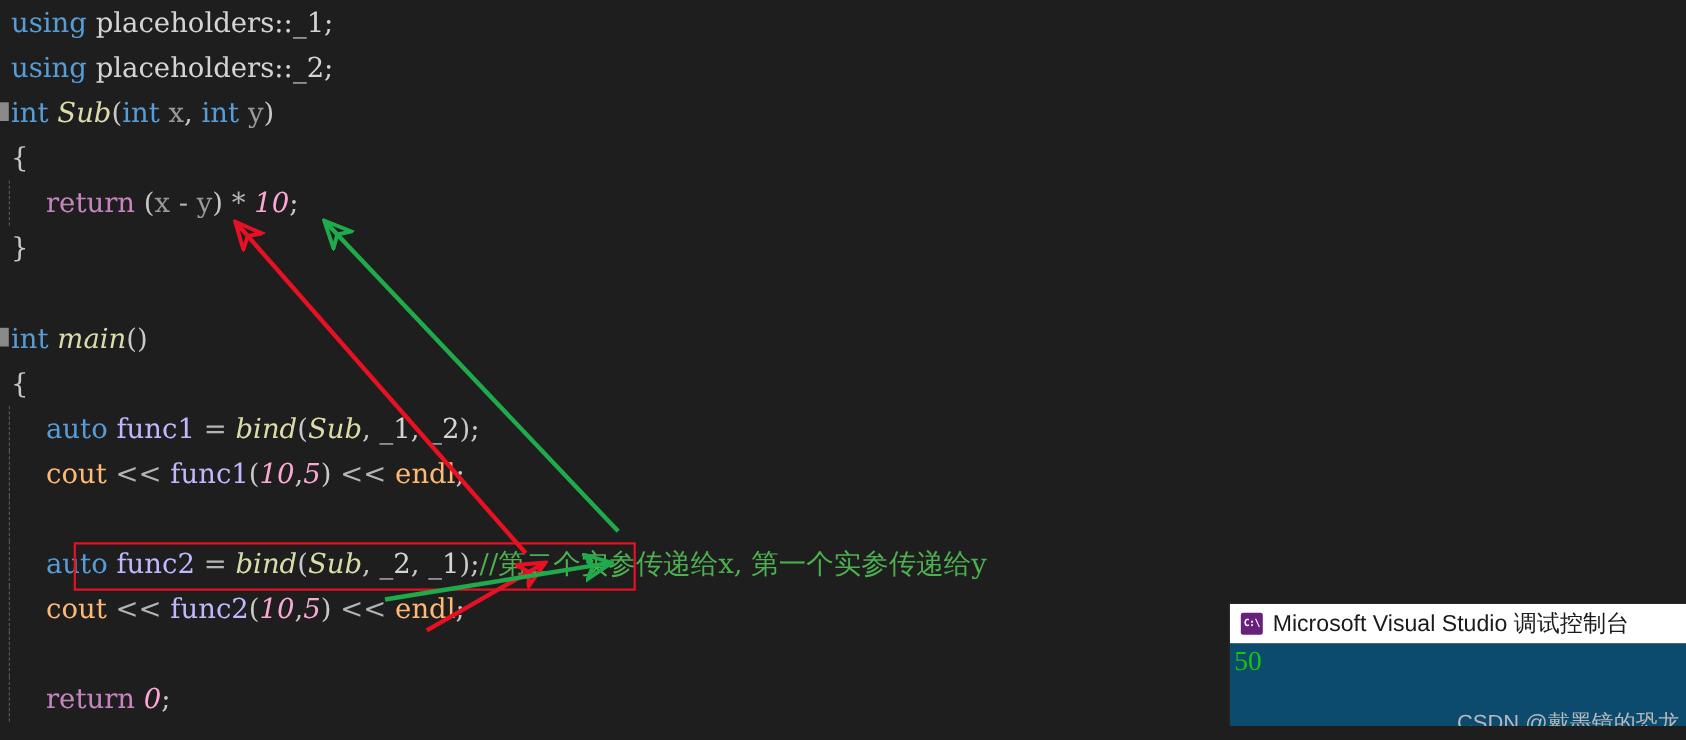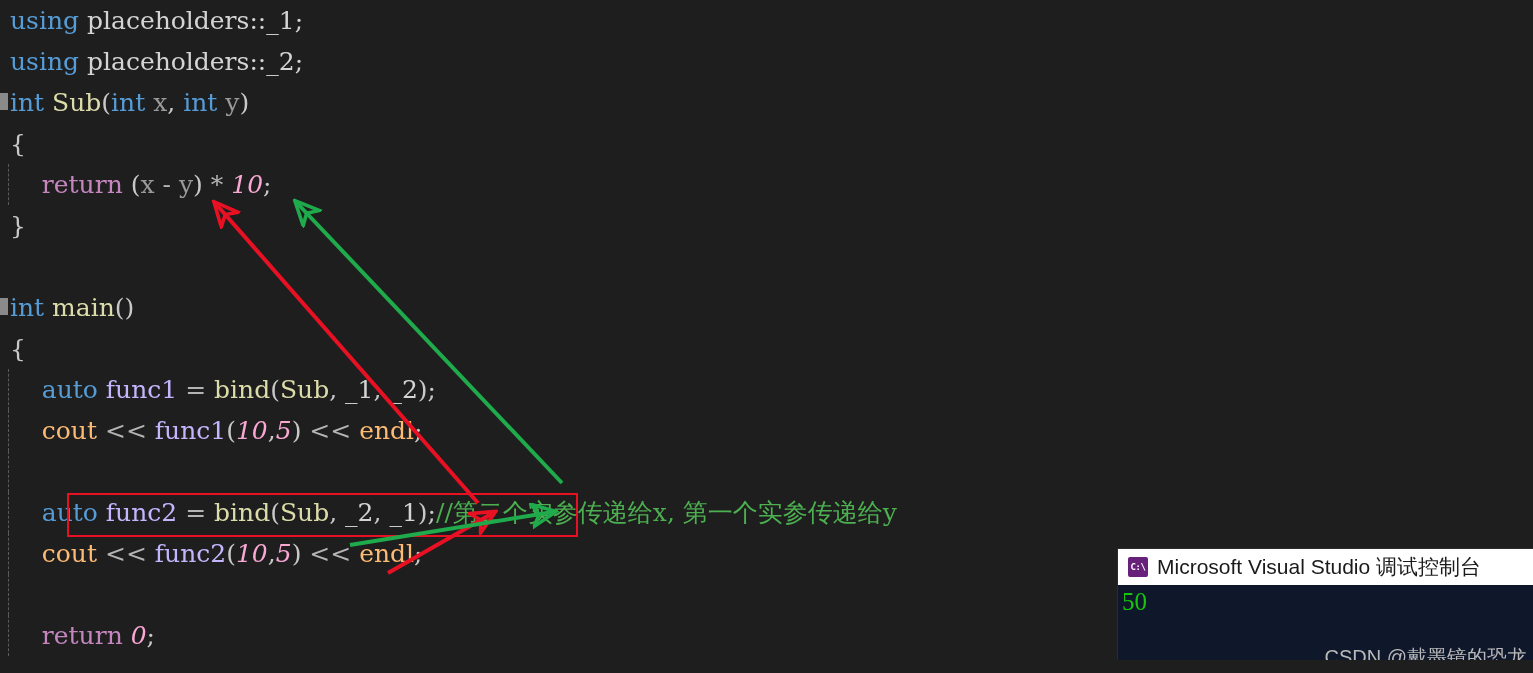--- a/index.html
+++ b/index.html
@@ -51,21 +51,21 @@
   
   .guide {
     position: absolute;
     left: 8px;
     width: 1px;
     border-left: 1px dashed #5a5a5a;
   }
 
   
   .kw     { color: #569cd6; }          
-  .fn     { color: #dcdcaa; }          
+  .fn     { color: #dcdcaa; font-style: italic; }          
   .var    { color: #c4b5fd; }          
   .param  { color: #9a9a9a; }          
   .num    { color: #f9a8d4; font-style: italic; }          
   .ret    { color: #c586c0; }          
   .plain  { color: #d4d4d4; }          
   .cream  { color: #fdba74; }          
   .punct  { color: #c8c8c8; }
   .comment{ color: #4caf50; }
   .op     { color: #b4b4b4; }
 
@@ -125,21 +125,21 @@
     letter-spacing: -0.5px;
     flex: 0 0 auto;
   }
   #console-title-text {
     color: #1a1a1a;
     font-family: "Liberation Sans", sans-serif;
     font-size: 21px;
   }
   #console-body {
     position: relative;
-    background: #0f172a;
+    background: #0c4a6e;
     height: 88px;
     padding: 2px 0 0 4px;
     box-sizing: border-box;
   }
   .out-line {
     color: #16c60c;
     font-family: "Liberation Serif", serif;
     font-size: 25px;
     line-height: 29px;
   }

